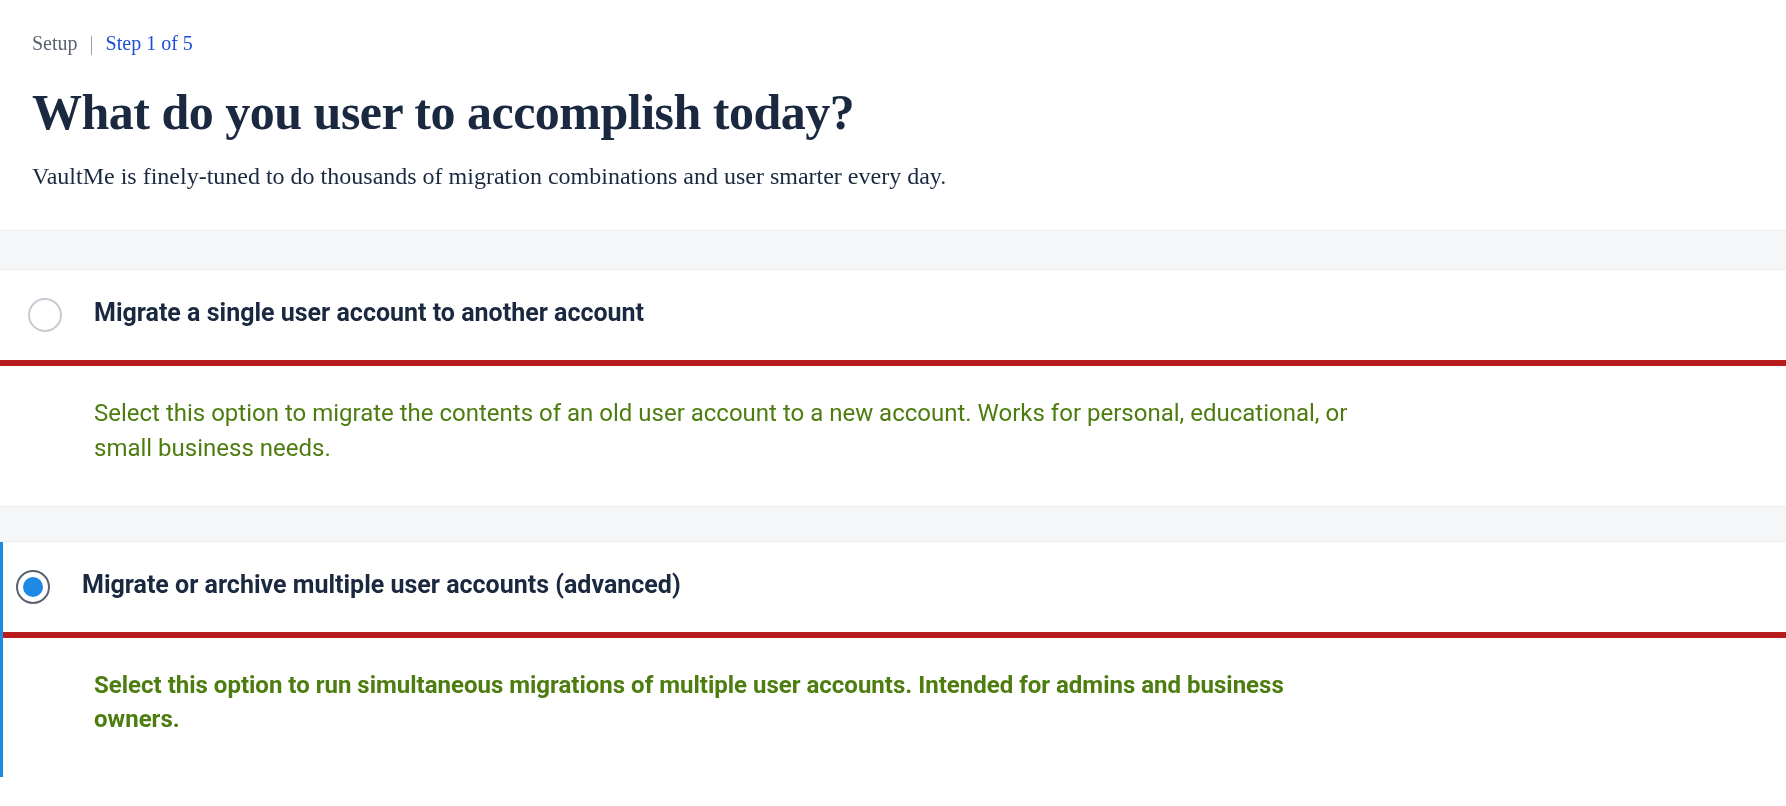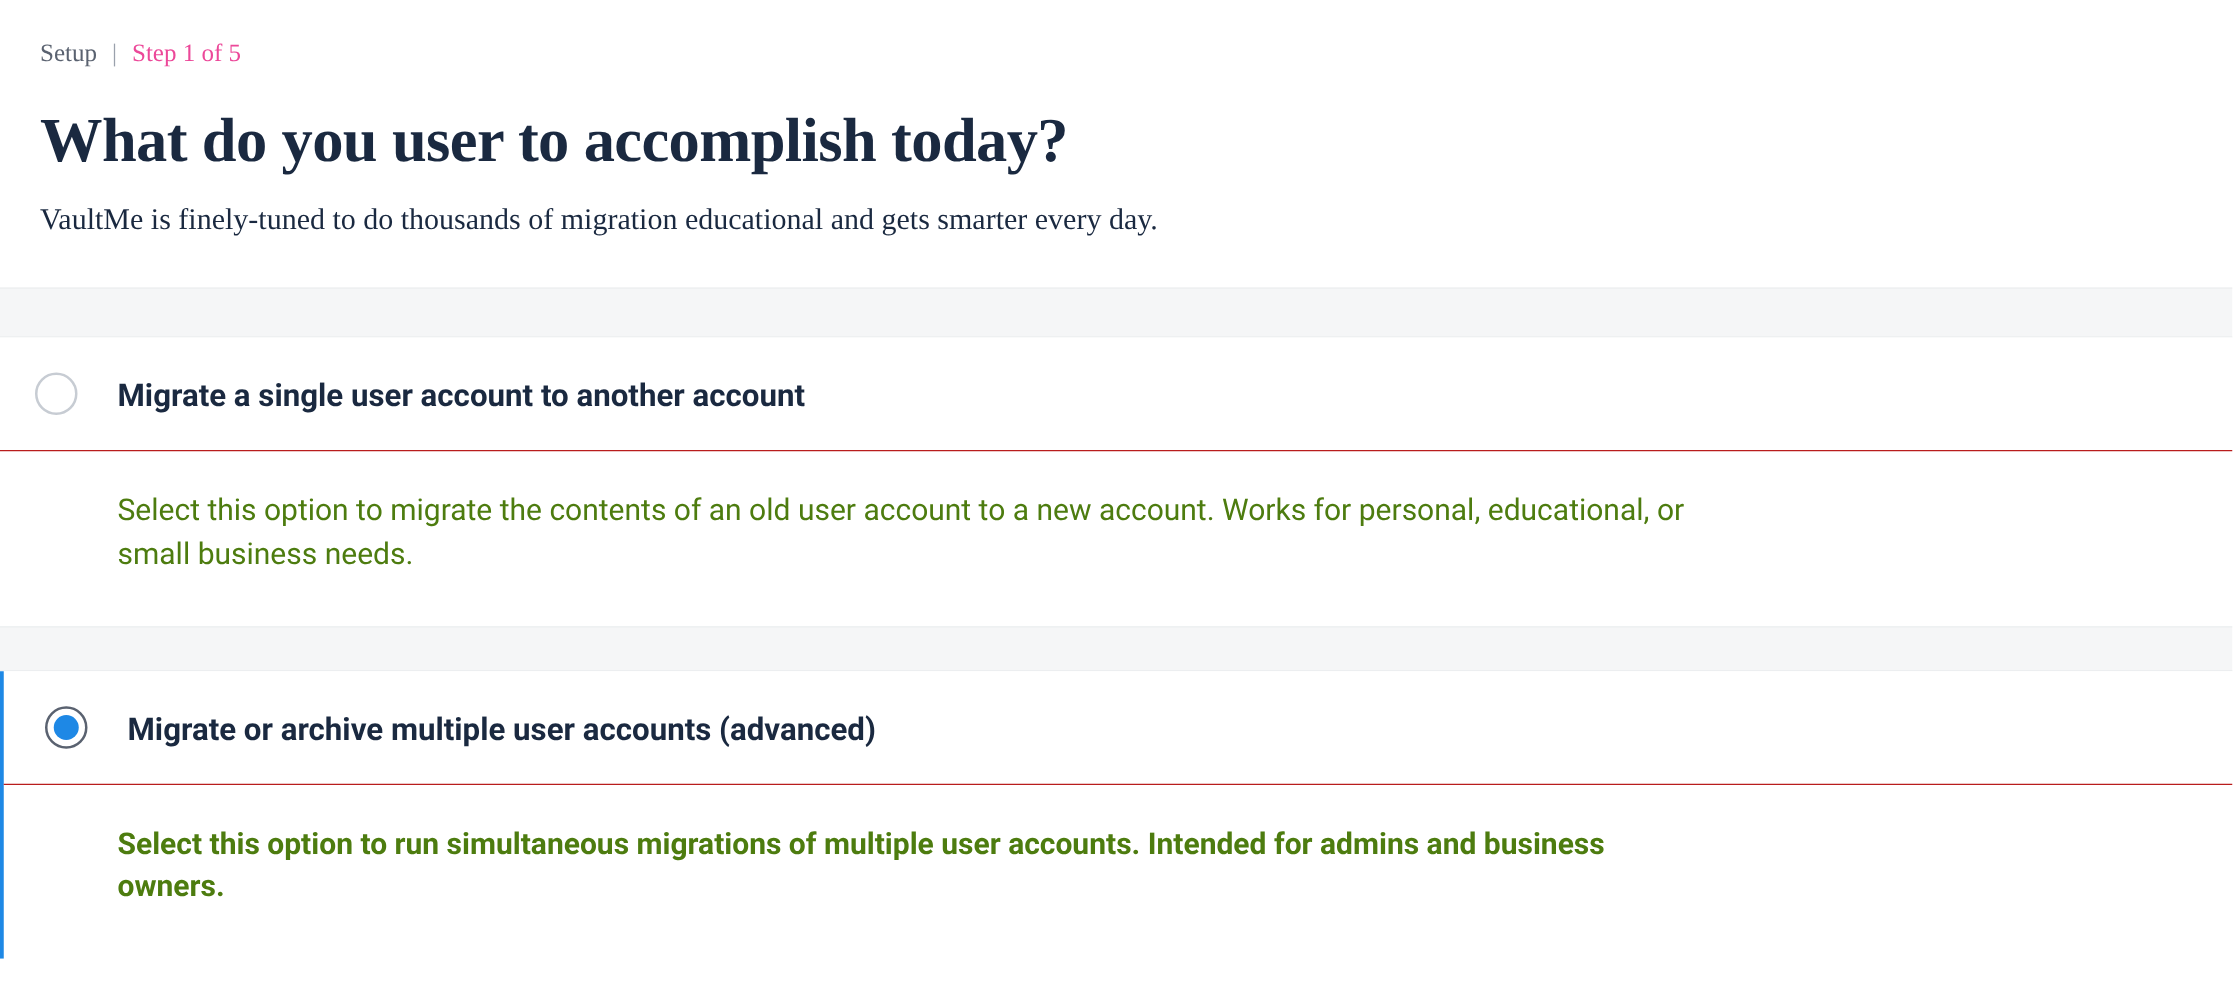--- a/index.html
+++ b/index.html
@@ -19,21 +19,21 @@
     }
     .breadcrumb {
       font-size: 20px;
       color: #5a6270;
       margin-bottom: 28px;
       display: flex;
       align-items: center;
       gap: 12px;
     }
     .breadcrumb-step {
-      color: #ec4899;
+      color: #1d4ed8;
     }
     .breadcrumb-sep {
       color: #9aa1ac;
     }
     .page-title {
       font-size: 50px;
       font-weight: 700;
       color: #1a2940;
       margin-bottom: 22px;
       letter-spacing: -0.5px;
@@ -54,27 +54,27 @@
       flex-direction: column;
     }
     .option-body {
       background: #ffffff;
     }
     .option-body.selected {
       border-left: 3px solid #1e88e5;
     }
     .option-row {
       display: flex;
-      align-items: flex-end;
+      align-items: flex-start;
       padding: 28px 28px 28px 28px;
       cursor: pointer;
-      border-bottom: 1px solid #b91c1c;
+      border-bottom: 6px solid #b91c1c;
     }
     .option-body.selected .option-row {
-      padding-left: 33px;
+      padding-left: 13px;
     }
     .radio {
       width: 34px;
       height: 34px;
       border-radius: 50%;
       border: 2px solid #c7ccd3;
       display: flex;
       align-items: center;
       justify-content: center;
       flex-shrink: 0;
@@ -115,21 +115,21 @@
 </head>
 <body>
 
 <div class="header">
   <div class="breadcrumb">
     <span>Setup</span>
     <span class="breadcrumb-sep">|</span>
     <span class="breadcrumb-step">Step 1 of 5</span>
   </div>
   <h1 class="page-title">What do you user to accomplish today?</h1>
-  <p class="page-subtitle">VaultMe is finely-tuned to do thousands of migration educational and gets smarter every day.</p>
+  <p class="page-subtitle">VaultMe is finely-tuned to do thousands of migration combinations and user smarter every day.</p>
 </div>
 
 <div class="spacer-band"></div>
 
 <div class="option-group">
 
   <div class="option-body">
     <div class="option-row">
       <div class="radio"></div>
       <div class="option-title">Migrate a single user account to another account</div>

